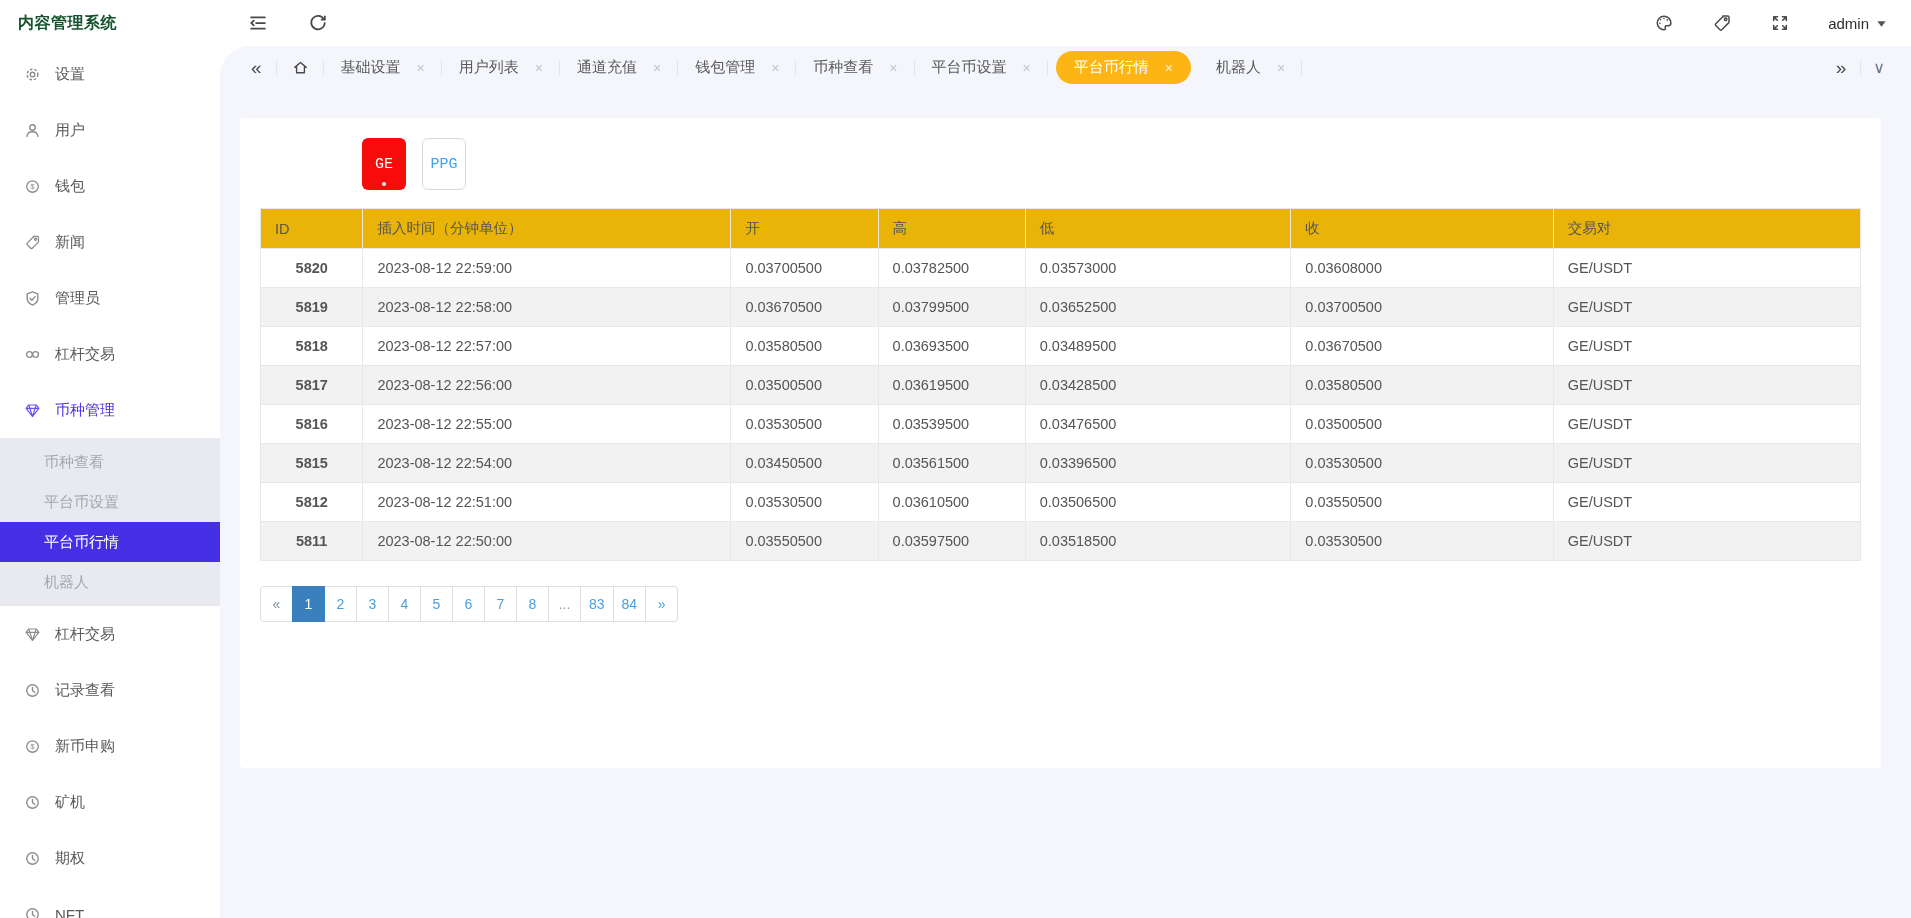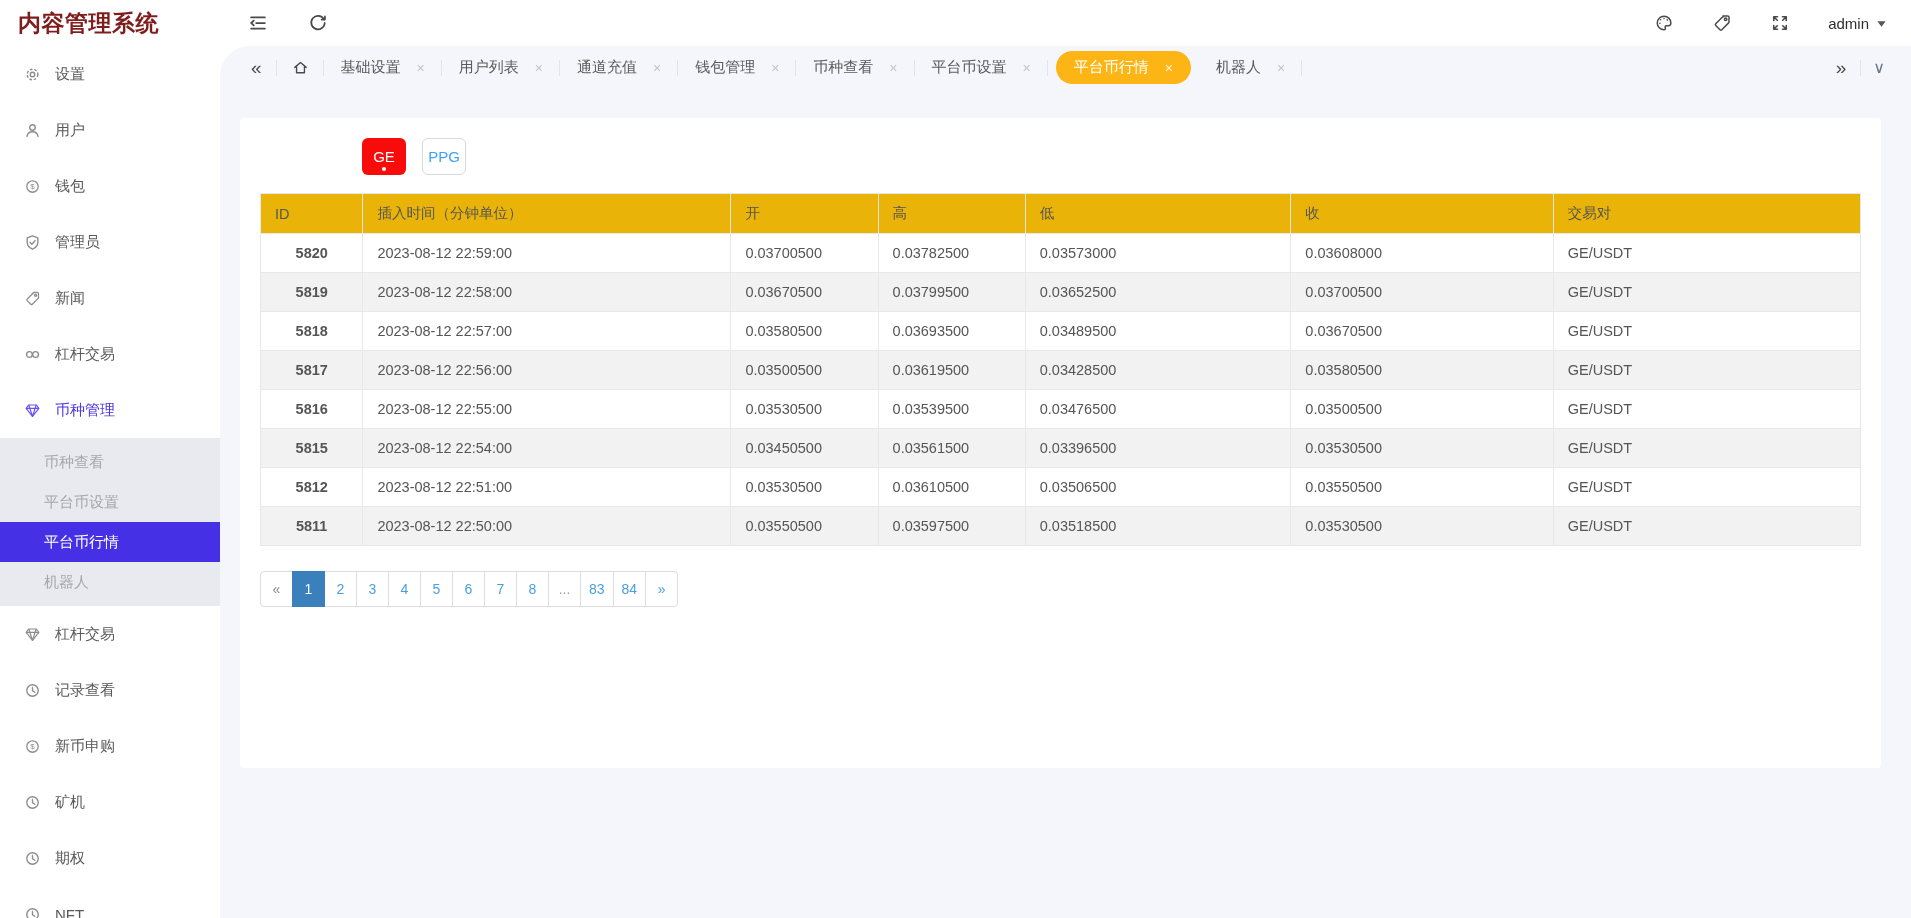--- a/index.html
+++ b/index.html
@@ -11,22 +11,22 @@
     color: #555;
   }
   svg { display: block; }
 
   
   .topbar {
     position: absolute; top: 0; left: 0; right: 0; height: 46px;
     background: #fff; display: flex; align-items: center; z-index: 3;
   }
   .brand {
-    width: 220px; padding-left: 18px; font-size: 23px; font-weight: 700;
-    color: #7f1d1d; letter-spacing: .5px; flex: none;
+    width: 220px; padding-left: 18px; font-size: 16px; font-weight: 700;
+    color: #14532d; letter-spacing: .5px; flex: none;
   }
   .tb-icon {
     width: 20px; height: 20px; color: #4a4a4a; cursor: pointer; flex: none;
   }
   .tb-icon svg { width: 100%; height: 100%; }
   .hamburger { margin-left: 28px; }
   .refresh   { margin-left: 40px; }
   .topbar-right {
     margin-left: auto; display: flex; align-items: center; gap: 38px;
     padding-right: 24px;
@@ -85,24 +85,24 @@
   .tabbar-right { margin-left: auto; display: flex; align-items: center; }
   .more-caret { font-size: 16px; color: #6b7686; padding: 0 12px; position: relative; }
 
   
   .card {
     position: absolute; left: 20px; top: 72px; width: 1641px; height: 650px;
     background: #fff; border-radius: 4px; padding: 20px;
   }
   .coin-row { margin-left: 102px; display: flex; gap: 16px; }
   .coin-btn {
-    min-width: 44px; height: 37px; padding: 0 1px; font-size: 15px;
+    min-width: 44px; height: 52px; padding: 0 1px; font-size: 15px;
     border-radius: 6px; border: 1px solid #d9d9d9; background: #fff;
     color: #3aa3f3; cursor: pointer; position: relative;
-    font-family: Liberation Sans, sans-serif;
+    font-family: Liberation Mono, monospace;
   }
   .coin-btn.active { background: var(--coin-red, #f70b0b); border: none; color: #fff; }
   .coin-btn.active::after {
     content: ''; position: absolute; left: 50%; bottom: 4px;
     transform: translateX(-50%); width: 4px; height: 4px;
     border-radius: 50%; background: #fff;
   }
 
   
   table.data {
@@ -215,35 +215,35 @@
         <span class="s-icon">
           <svg viewBox="0 0 16 16" fill="none" stroke="currentColor" stroke-width="1.2">
             <circle cx="8" cy="8" r="5.4"></circle>
             <text x="8" y="10.7" text-anchor="middle" font-size="7.5" fill="currentColor" stroke="none">$</text>
           </svg>
         </span>
         <span class="s-label">钱包</span>
       </div>
       <div class="side-item">
         <span class="s-icon">
+          <svg viewBox="0 0 16 16" fill="none" stroke="currentColor" stroke-width="1.2" stroke-linejoin="round">
+            <path d="M8.7 2.3h3.9a1 1 0 0 1 1 1v3.9a1 1 0 0 1-.3.7l-5.5 5.5a1 1 0 0 1-1.4 0L3 10a1 1 0 0 1 0-1.4l5-5a1 1 0 0 1 .7-.3z"></path>
+            <circle cx="10.9" cy="5" r="1"></circle>
+          </svg>
+        </span>
+        <span class="s-label">新闻</span>
+      </div>
+      <div class="side-item">
+        <span class="s-icon">
           <svg viewBox="0 0 16 16" fill="none" stroke="currentColor" stroke-width="1.3" stroke-linecap="round" stroke-linejoin="round">
             <path d="M8 1.8l5 1.8v4.2c0 3.2-2.1 5.2-5 6.4-2.9-1.2-5-3.2-5-6.4V3.6z"></path>
             <path d="M5.6 7.8l1.8 1.8 3-3.4"></path>
           </svg>
         </span>
         <span class="s-label">管理员</span>
-      </div>
-      <div class="side-item">
-        <span class="s-icon">
-          <svg viewBox="0 0 16 16" fill="none" stroke="currentColor" stroke-width="1.2" stroke-linejoin="round">
-            <path d="M8.7 2.3h3.9a1 1 0 0 1 1 1v3.9a1 1 0 0 1-.3.7l-5.5 5.5a1 1 0 0 1-1.4 0L3 10a1 1 0 0 1 0-1.4l5-5a1 1 0 0 1 .7-.3z"></path>
-            <circle cx="10.9" cy="5" r="1"></circle>
-          </svg>
-        </span>
-        <span class="s-label">新闻</span>
       </div>
       <div class="side-item">
         <span class="s-icon">
           <svg viewBox="0 0 16 16" fill="none" stroke="currentColor" stroke-width="1.3">
             <circle cx="5.1" cy="8" r="2.7"></circle>
             <circle cx="10.9" cy="8" r="2.7"></circle>
           </svg>
         </span>
         <span class="s-label">杠杆交易</span>
       </div>

